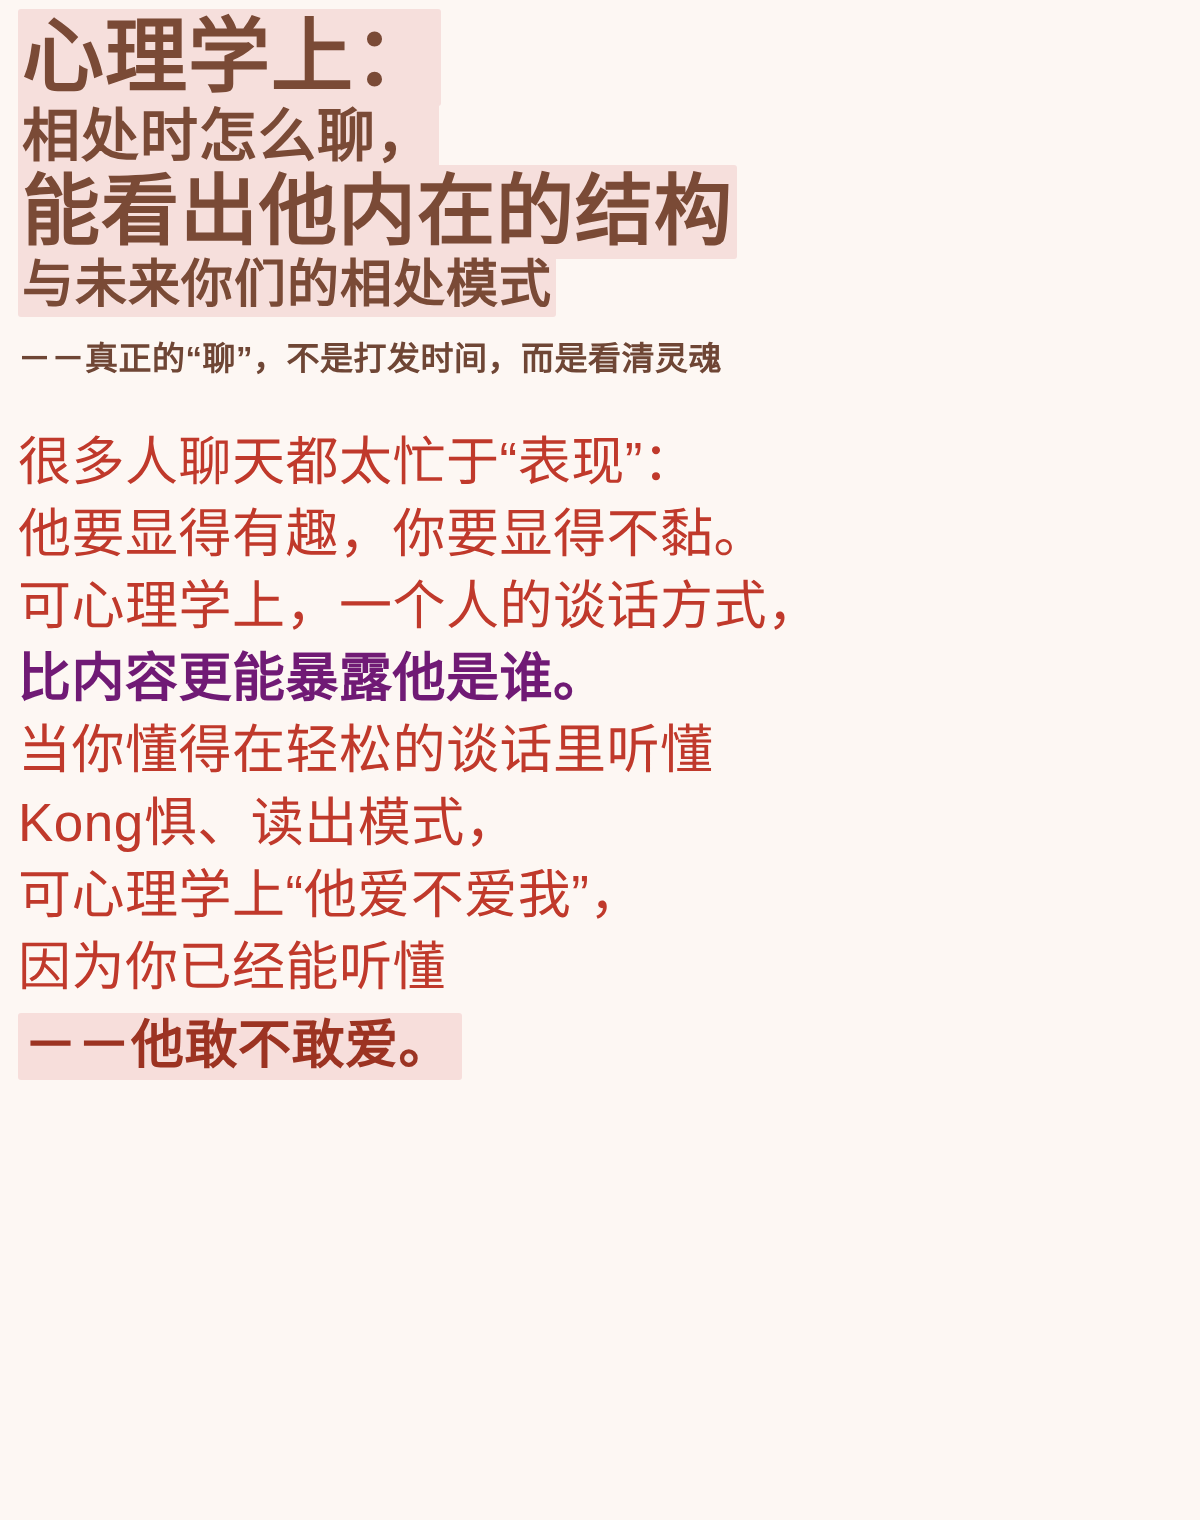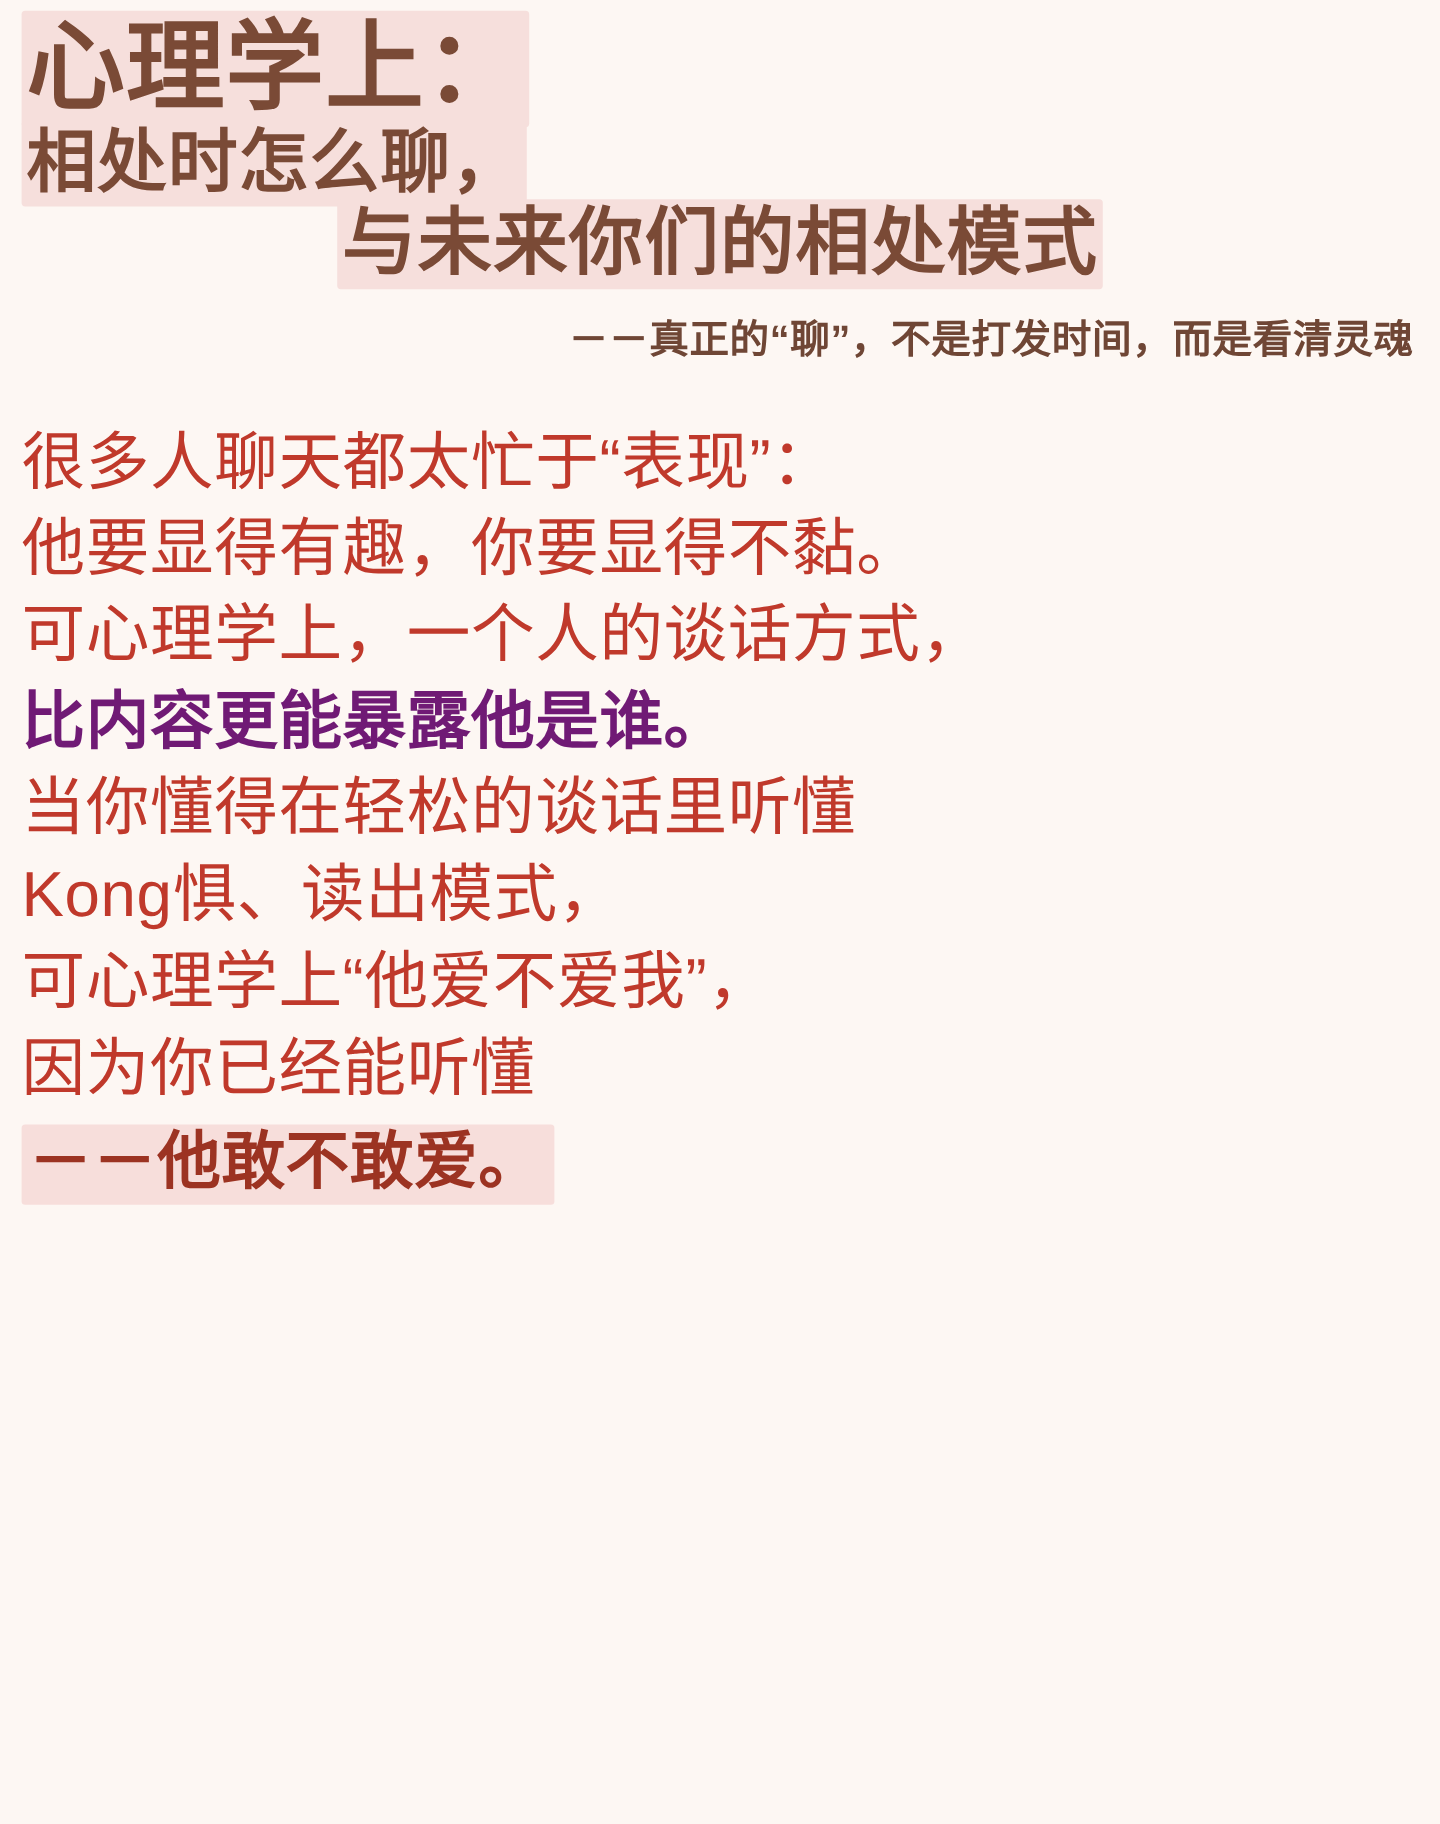--- a/index.html
+++ b/index.html
@@ -44,26 +44,25 @@
     background: #f6dfdc;
     padding: 2px 4px 4px 4px;
     border-radius: 3px;
     box-decoration-break: clone;
     -webkit-box-decoration-break: clone;
   }
 
   .hl-1 { font-size: 82px; }
   .hl-2 { font-size: 58px; }
   .hl-3 { font-size: 78px; }
-  .hl-4 { font-size: 62px; text-align: center; }
+  .hl-4 { font-size: 52px; }
 
   
   .subtitle {
     margin: 20px 0 0 0;
-    text-align: right;
     font-size: 33px;
     font-weight: bold;
     color: #6f4635;
     letter-spacing: 0.5px;
     white-space: nowrap;
     padding-right: 4px;
   }
 
   
   .body-block {
@@ -99,20 +98,21 @@
   }
 </style>
 </head>
 <body>
 
 <div class="page">
 
   <div class="headline">
     <div class="hl-line hl-1"><span class="mark">心理学上：</span></div>
     <div class="hl-line hl-2"><span class="mark">相处时怎么聊，</span></div>
+    <div class="hl-line hl-3"><span class="mark">能看出他内在的结构</span></div>
     <div class="hl-line hl-4"><span class="mark">与未来你们的相处模式</span></div>
   </div>
 
   <div class="subtitle">－－真正的“聊”，不是打发时间，而是看清灵魂</div>
 
   <div class="body-block">
     <div class="body-line">很多人聊天都太忙于“表现”：</div>
     <div class="body-line">他要显得有趣，你要显得不黏。</div>
     <div class="body-line">可心理学上，一个人的谈话方式，</div>
     <div class="body-line strong">比内容更能暴露他是谁。</div>

